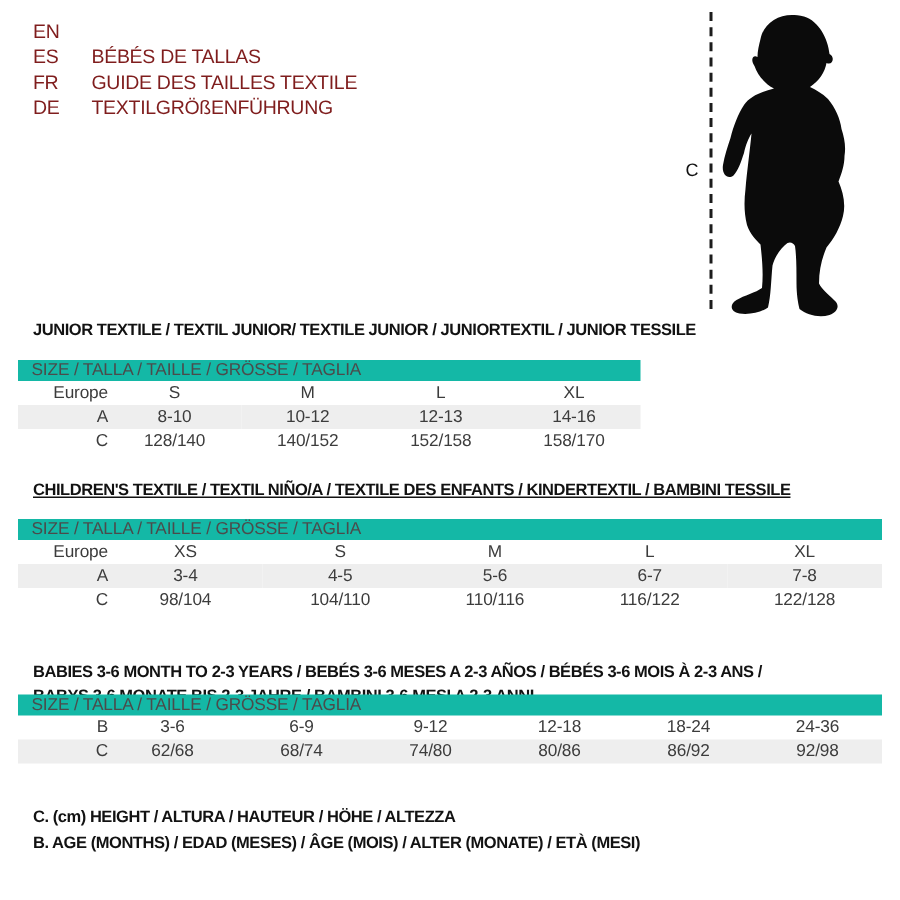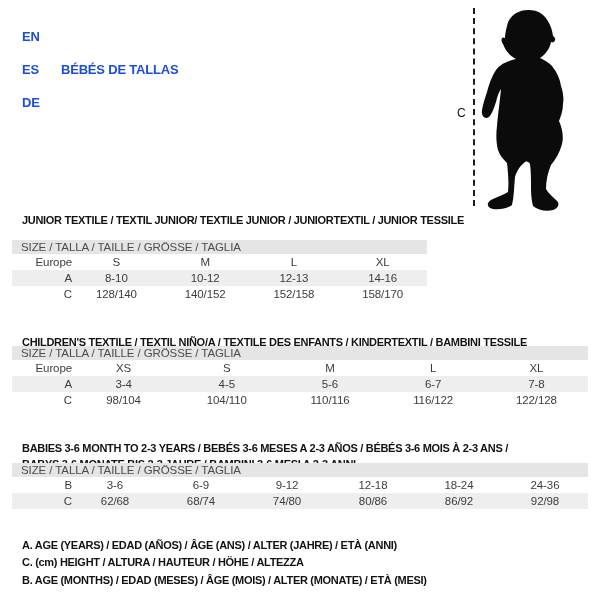--- a/index.html
+++ b/index.html
@@ -3,57 +3,62 @@
 <meta charset="utf-8">
 <style>
   html,body{margin:0;padding:0;}
   body{
     width:600px;height:600px;position:relative;background:#ffffff;
     font-family:"Liberation Sans","DejaVu Sans",sans-serif;
     overflow:hidden;
   }
   
   .lang-block{position:absolute;left:22px;top:13px;}
-  .lang-row{display:flex;line-height:16.9px;font-size:13px;font-weight:700;color:#1d4ed8;letter-spacing:-0.2px;margin-top:16px;}
+  .lang-row{display:flex;line-height:16.9px;font-size:13px;font-weight:400;color:#7f1d1d;letter-spacing:-0.2px;}
   .lang-code{width:39px;flex:0 0 39px;}
   
   .dash-line{position:absolute;left:473px;top:8px;height:198px;width:0;border-left:2px dashed #1c1c1c;}
   .figure-label{position:absolute;left:457px;top:106px;font-size:12px;color:#121212;}
   .silhouette{position:absolute;left:478px;top:4px;width:100px;height:210px;}
   
   .section-title{position:absolute;left:22px;font-size:11px;font-weight:700;color:#121212;letter-spacing:-0.3px;line-height:16px;}
   #title-0{top:212px;width:560px;}
-  #title-1{top:334px;width:560px;}
+  #title-1{top:319px;width:560px;text-decoration:underline;}
   #title-2{top:440px;width:490px;}
   .size-table{position:absolute;left:12px;border-collapse:collapse;table-layout:fixed;
     font-size:11.5px;color:#3c3c3c;letter-spacing:-0.1px;}
   #table-0{top:240px;width:415px;}
   #table-1{top:346px;width:576px;}
   #table-2{top:463px;width:576px;}
-  .size-table thead td{background:#e5e5e5;color:#4b4b4b;height:14px;padding:0 0 0 9px;text-align:left;}
+  .size-table thead td{background:#14b8a6;color:#4b4b4b;height:14px;padding:0 0 0 9px;text-align:left;}
   .size-table tbody td{text-align:center;height:16px;padding:0;}
   .size-table tbody td.rowlabel{text-align:right;padding-left:9px;}
   .size-table tbody tr:nth-child(even){background:#eeeeee;}
   
   .footnotes{position:absolute;left:22px;top:537px;}
   .footnote{font-size:11px;font-weight:700;color:#121212;letter-spacing:-0.3px;line-height:17.3px;}
 </style>
 </head>
 <body>
 
 <div class="lang-block">
   <div class="lang-row">
     <span class="lang-code">EN</span>
   </div>
   <div class="lang-row">
     <span class="lang-code">ES</span>
     <span class="lang-text">BÉBÉS DE TALLAS</span>
   </div>
   <div class="lang-row">
+    <span class="lang-code">FR</span>
+    <span class="lang-text">GUIDE DES TAILLES TEXTILE</span>
+  </div>
+  <div class="lang-row">
     <span class="lang-code">DE</span>
+    <span class="lang-text">TEXTILGRÖßENFÜHRUNG</span>
   </div>
 </div>
 
 <div class="dash-line"></div>
 <div class="figure-label">C</div>
 <svg class="silhouette" viewBox="0 0 100 210" xmlns="http://www.w3.org/2000/svg">
   <path fill="#0b0b0b" d="
     M50 6
     C40 6 31 12 29 22
     C28 26 27 30 27 34
@@ -206,16 +211,15 @@
         <td>68/74</td>
         <td>74/80</td>
         <td>80/86</td>
         <td>86/92</td>
         <td>92/98</td>
       </tr>
     </tbody>
   </table>
 
 <div class="footnotes">
-  <div class="footnote">A. AGE (YEARS) / EDAD (AÑOS) / ÂGE (ANS) / ALTER (JAHRE) / ETÀ (ANNI)</div>
   <div class="footnote">C. (cm) HEIGHT / ALTURA / HAUTEUR / HÖHE / ALTEZZA</div>
   <div class="footnote">B. AGE (MONTHS) / EDAD (MESES) / ÂGE (MOIS) / ALTER (MONATE) / ETÀ (MESI)</div>
 </div>
 
 </body></html>

